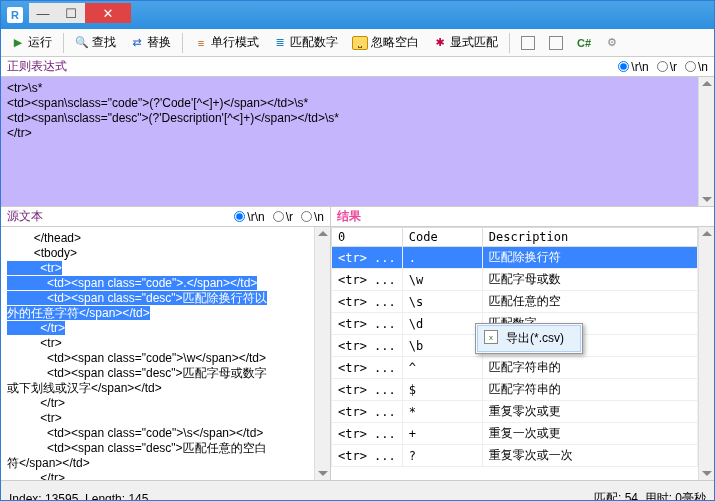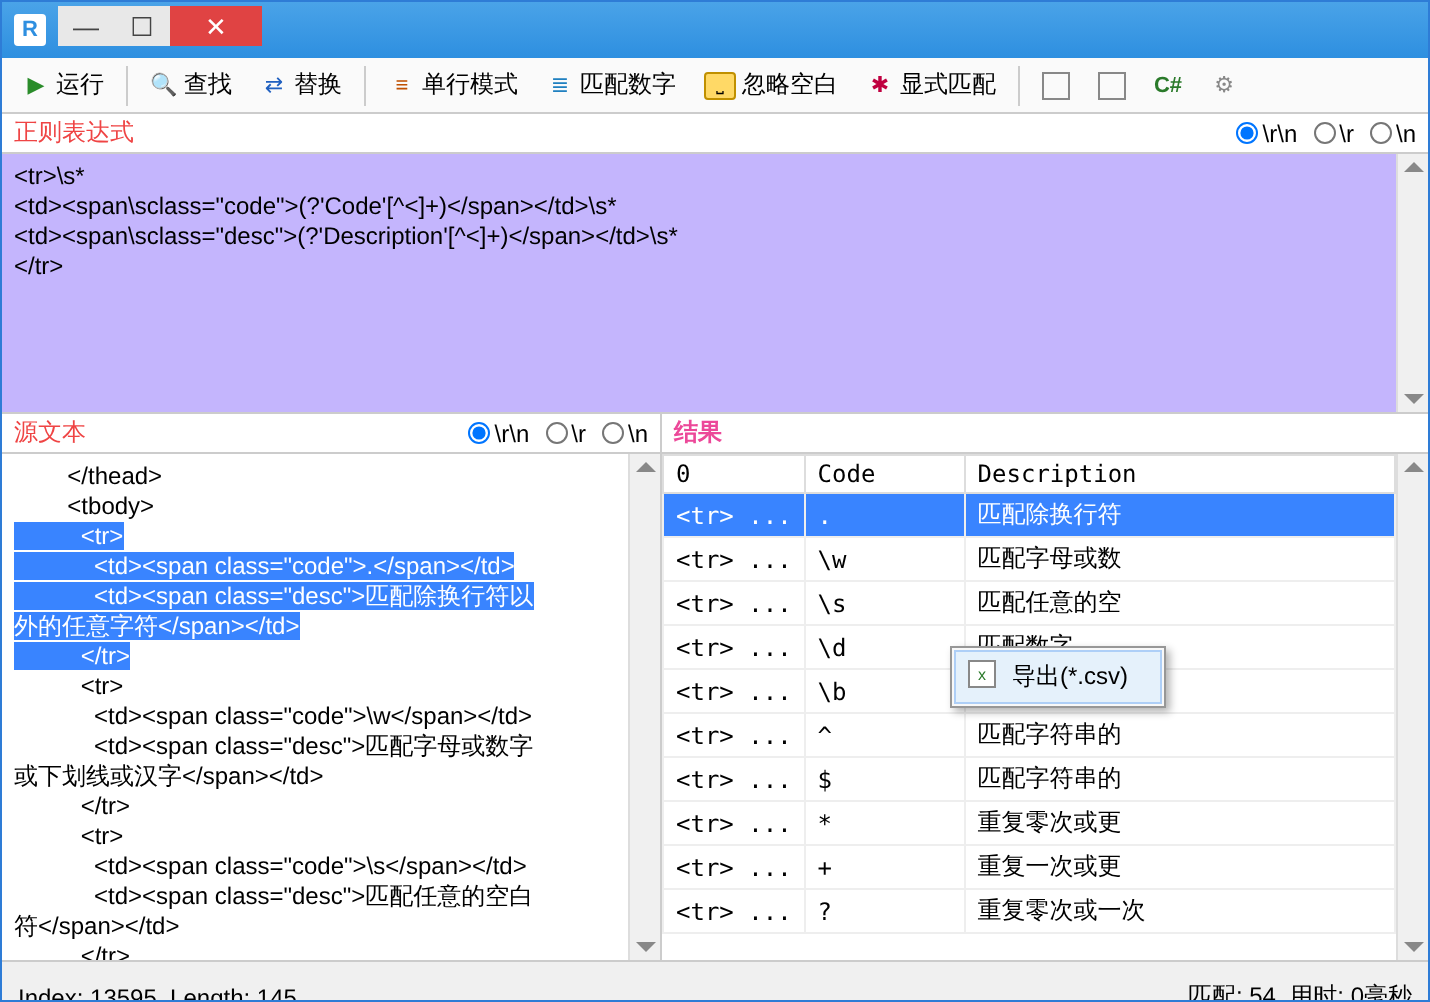--- a/index.html
+++ b/index.html
@@ -12,21 +12,21 @@
 .win-btn:last-child { background: #e04343; color: #fff; width: 46px; }
 .toolbar { height: 28px; background: #fafafa; border-bottom: 1px solid #ccc; display: flex; align-items: center; padding: 0 4px; gap: 2px; }
 .tbtn { display: flex; align-items: center; gap: 3px; padding: 2px 5px; cursor: pointer; border: 1px solid transparent; border-radius: 2px; white-space: nowrap; }
 .tico { width: 14px; height: 14px; display: inline-flex; align-items: center; justify-content: center; font-size: 11px; }
 .tico-run { color: #2a8c2a; } .tico-find { color: #c08000; } .tico-replace { color: #2060c0; }
 .tico-aa { color: #3050a0; font-weight: bold; font-size: 10px; } .tico-line { color: #c05000; }
 .tico-multi { color: #2080c0; } .tico-ws { background: #ffd966; border: 1px solid #c09000; border-radius: 2px; width: 16px; font-size: 10px; }
 .tico-explicit { color: #c00040; } .tico-ext { width: 14px; height: 14px; border: 1px solid #888; }
 .sep { width: 1px; height: 20px; background: #ccc; margin: 0 3px; }
 .section-row { display: flex; align-items: center; height: 20px; border-bottom: 1px solid #ccc; padding: 0 6px; }
-.section-label { color: #ef4444; flex-shrink: 0; }
+.section-label { color: #701a75; flex-shrink: 0; }
 .radio-group { margin-left: auto; display: flex; gap: 8px; }
 .radio-opt { display: flex; align-items: center; gap: 2px; font-family: Consolas, monospace; font-size: 11px; }
 .radio-opt input { width: 11px; height: 11px; }
 .regex-area { height: 130px; border-bottom: 1px solid #ccc; padding: 4px 18px 4px 6px; font-family: Consolas, monospace; font-size: 11px; line-height: 14px; white-space: pre; overflow: hidden; position: relative; background: #c4b5fd; }
 .regex-area .scrollbar, .src-area .scrollbar, .res-table .scrollbar { position: absolute; right: 0; top: 0; bottom: 0; width: 16px; background: #f0f0f0; border-left: 1px solid #ddd; }
 .scrollbar::before, .scrollbar::after { content: ""; position: absolute; left: 3px; width: 0; height: 0; border-left: 5px solid transparent; border-right: 5px solid transparent; }
 .scrollbar::before { top: 4px; border-bottom: 5px solid #888; }
 .scrollbar::after { bottom: 4px; border-top: 5px solid #888; }
 .lower { display: flex; height: 273px; }
 .col-left { width: 330px; border-right: 1px solid #ccc; display: flex; flex-direction: column; }

